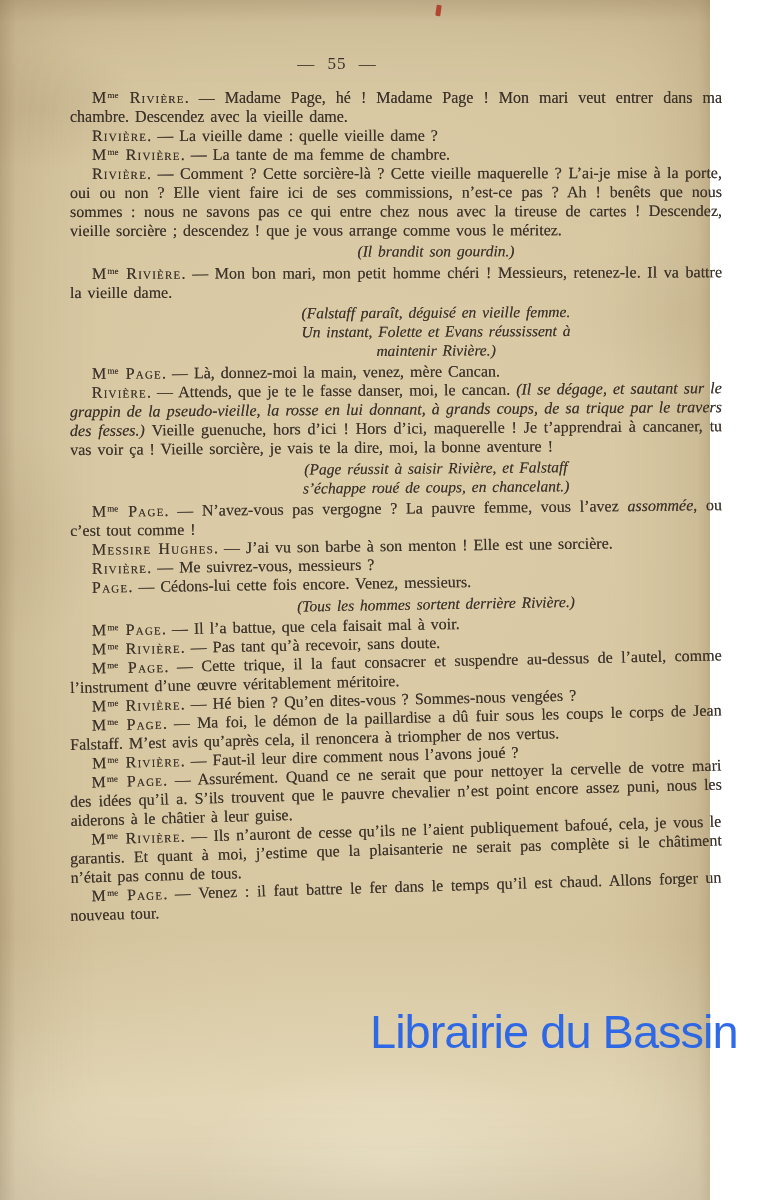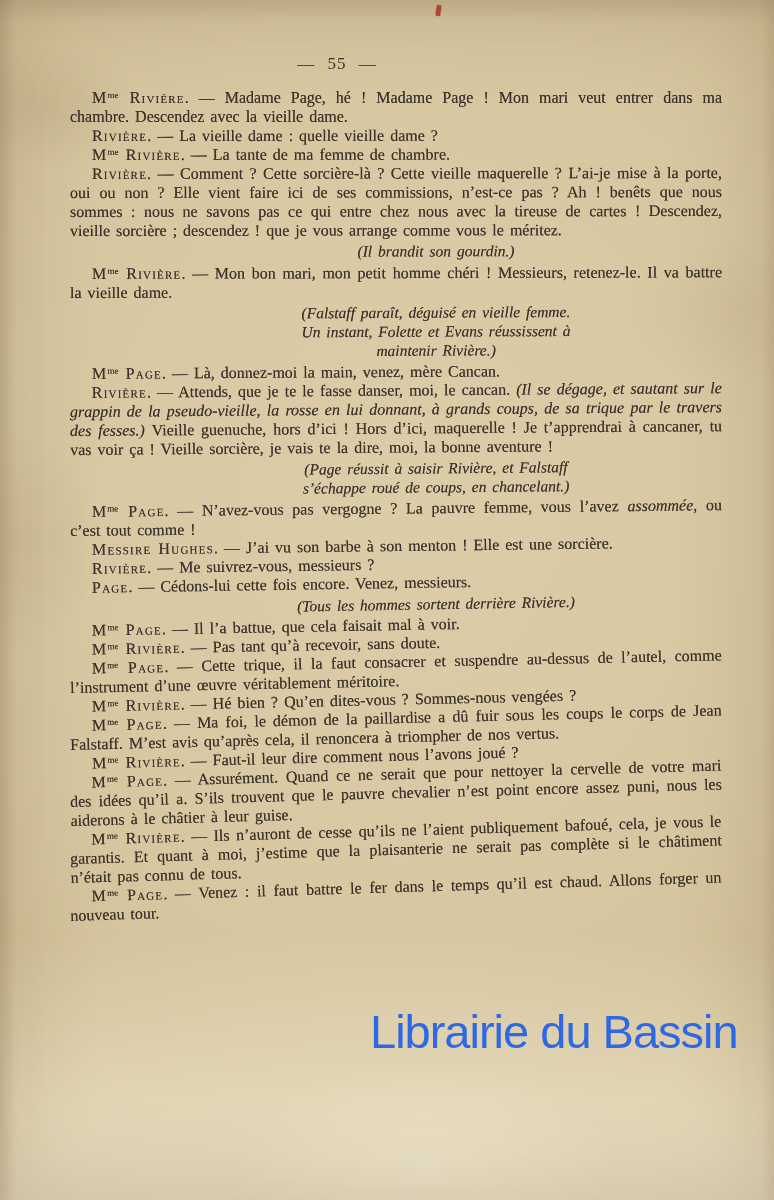--- a/index.html
+++ b/index.html
@@ -1,21 +1,21 @@
 <!DOCTYPE html>
 <html><head>
 <meta charset="utf-8">
 <style>
   html,body{margin:0;padding:0;}
   body{
     width:774px;height:1200px;overflow:hidden;
     font-family:"Liberation Serif", serif;
   }
   .page{
-    position:relative;width:774px;height:1200px;
+    position:relative;width:710px;height:1200px;
     color:#3b322a;
     background:
       linear-gradient(90deg, rgba(96,72,40,0.16) 0px, rgba(96,72,40,0) 16px, rgba(0,0,0,0) calc(100% - 12px), rgba(96,72,40,0.10) 100%),
       linear-gradient(180deg, rgba(96,72,40,0.13) 0px, rgba(96,72,40,0) 22px, rgba(0,0,0,0) 78%, rgba(250,244,222,0.42) 92%, rgba(252,247,228,0.5) 100%),
       radial-gradient(95% 72% at 52% 42%, #dccda9 0%, #d7c7a1 55%, #cbb88f 100%);
   }
   .page::before{
     content:"";position:absolute;inset:0;pointer-events:none;
     background:
       radial-gradient(140px 90px at 6% 9%, rgba(110,84,48,0.10), rgba(110,84,48,0) 70%),

